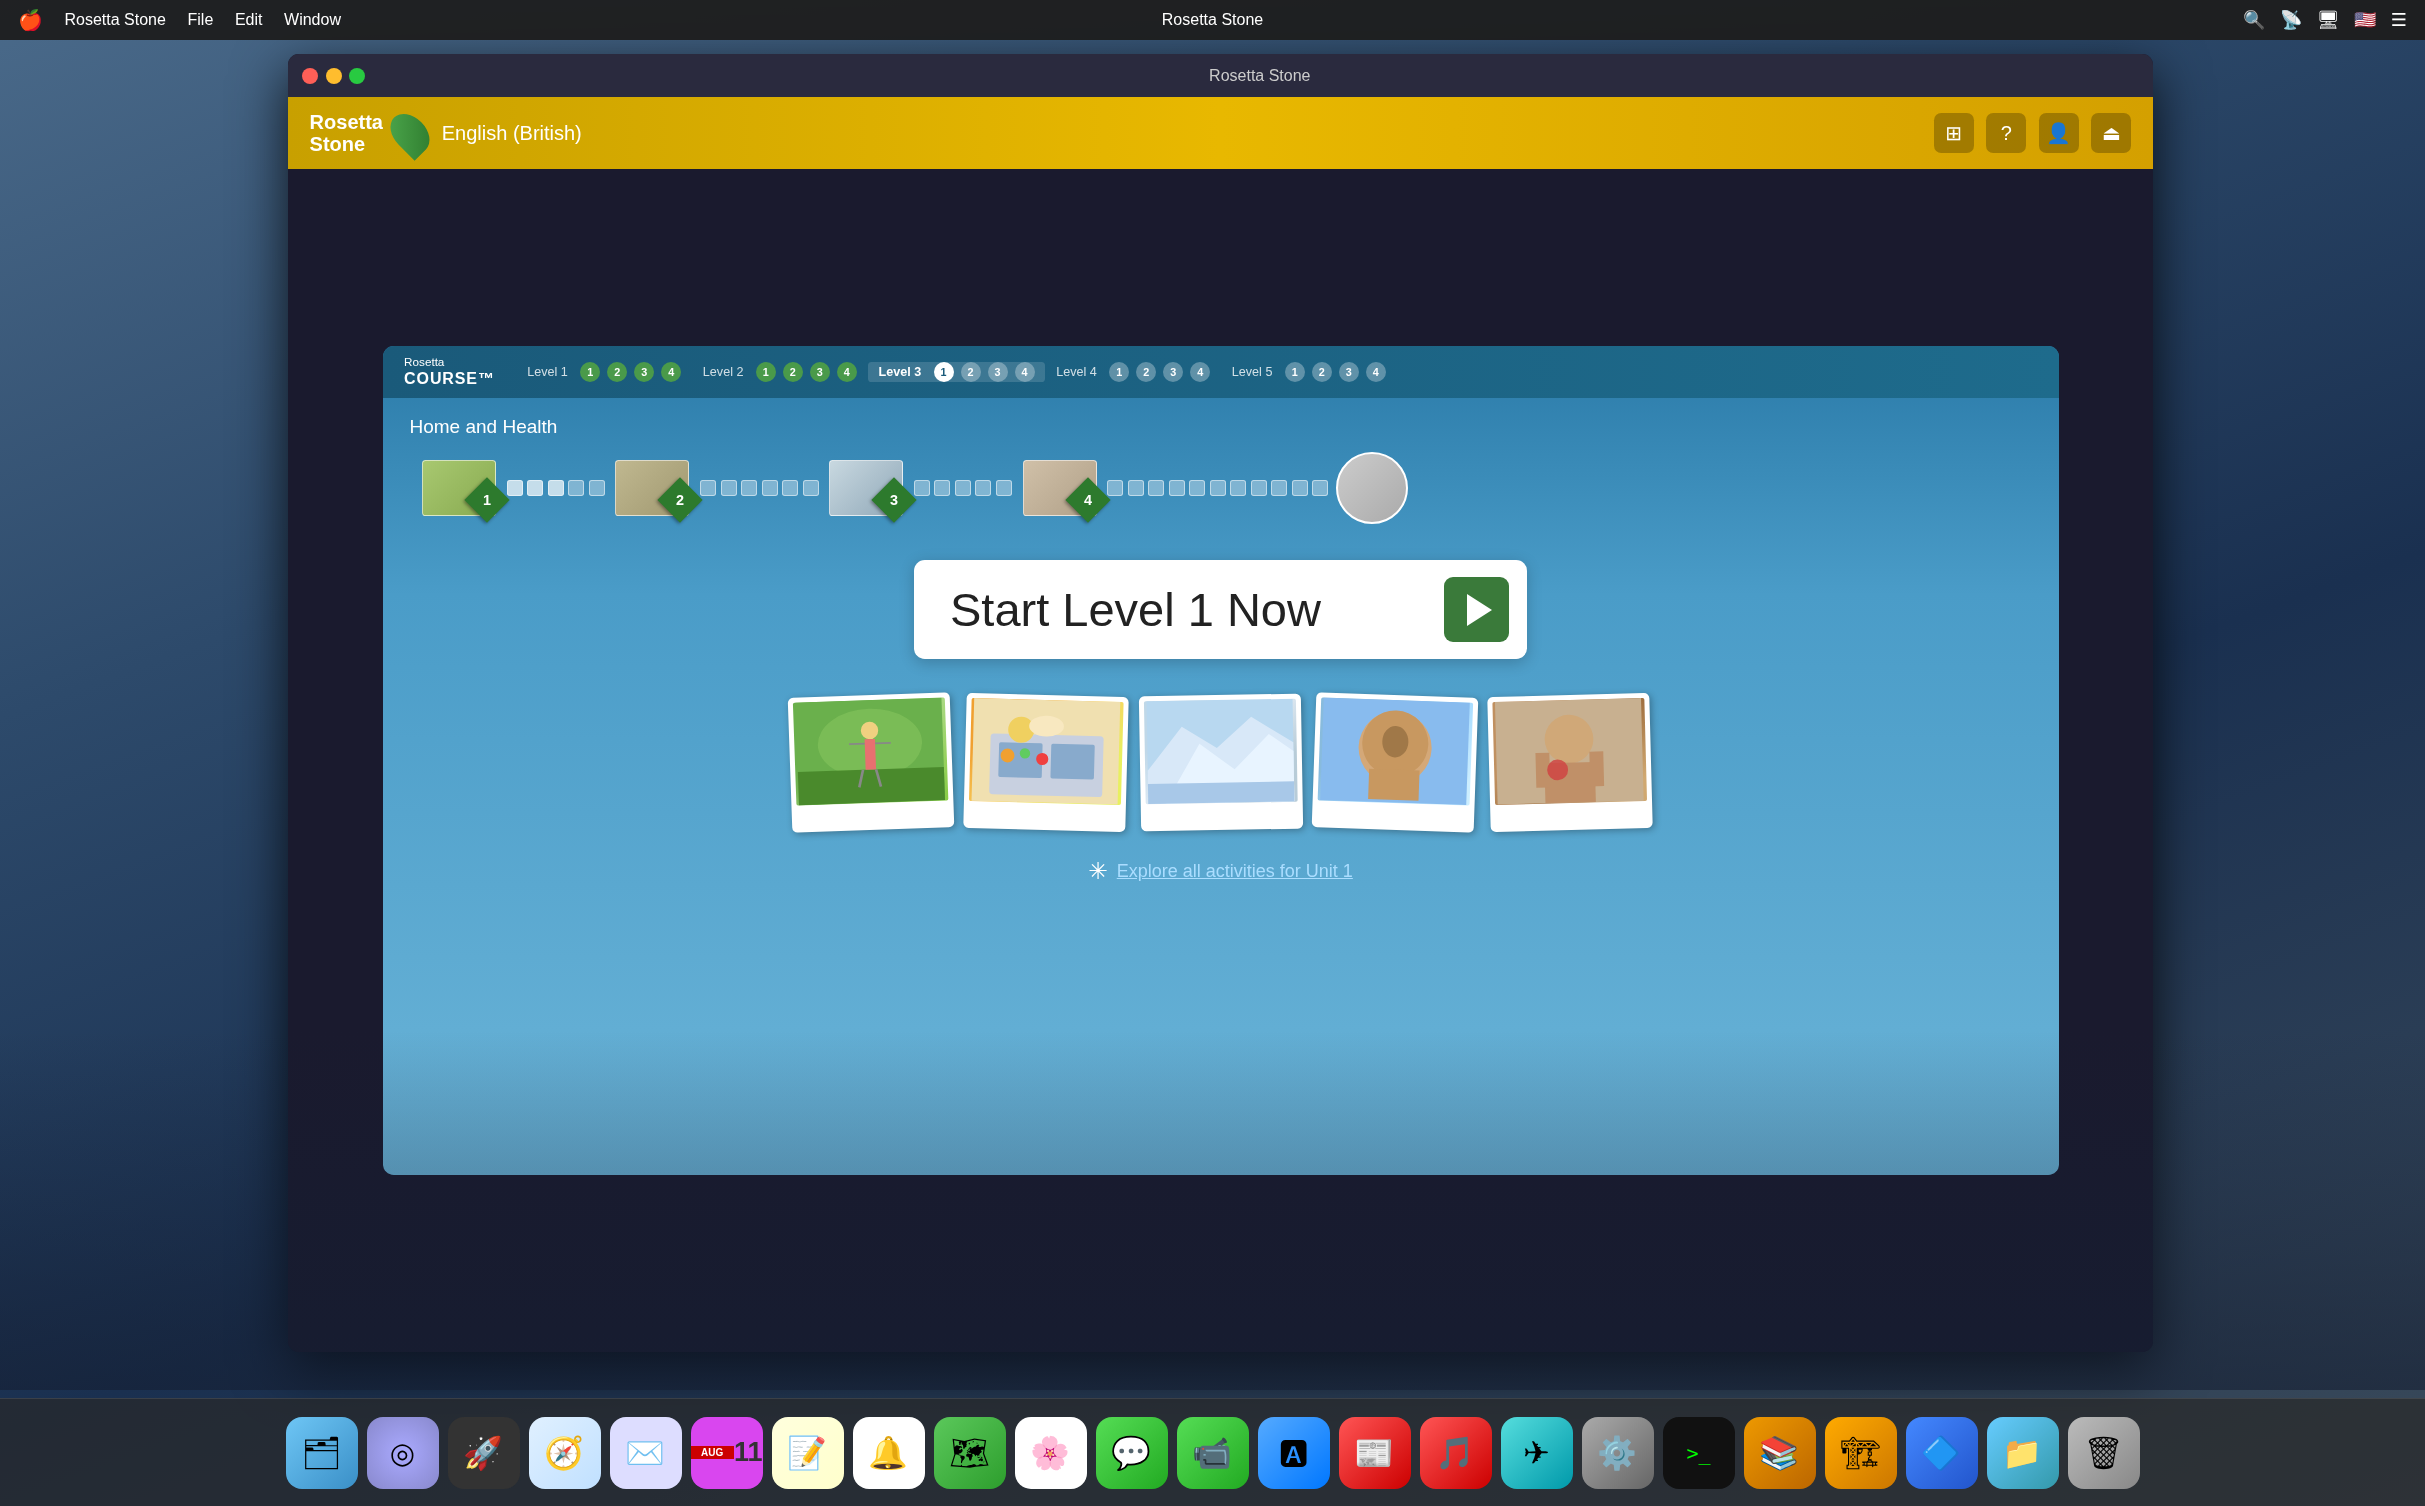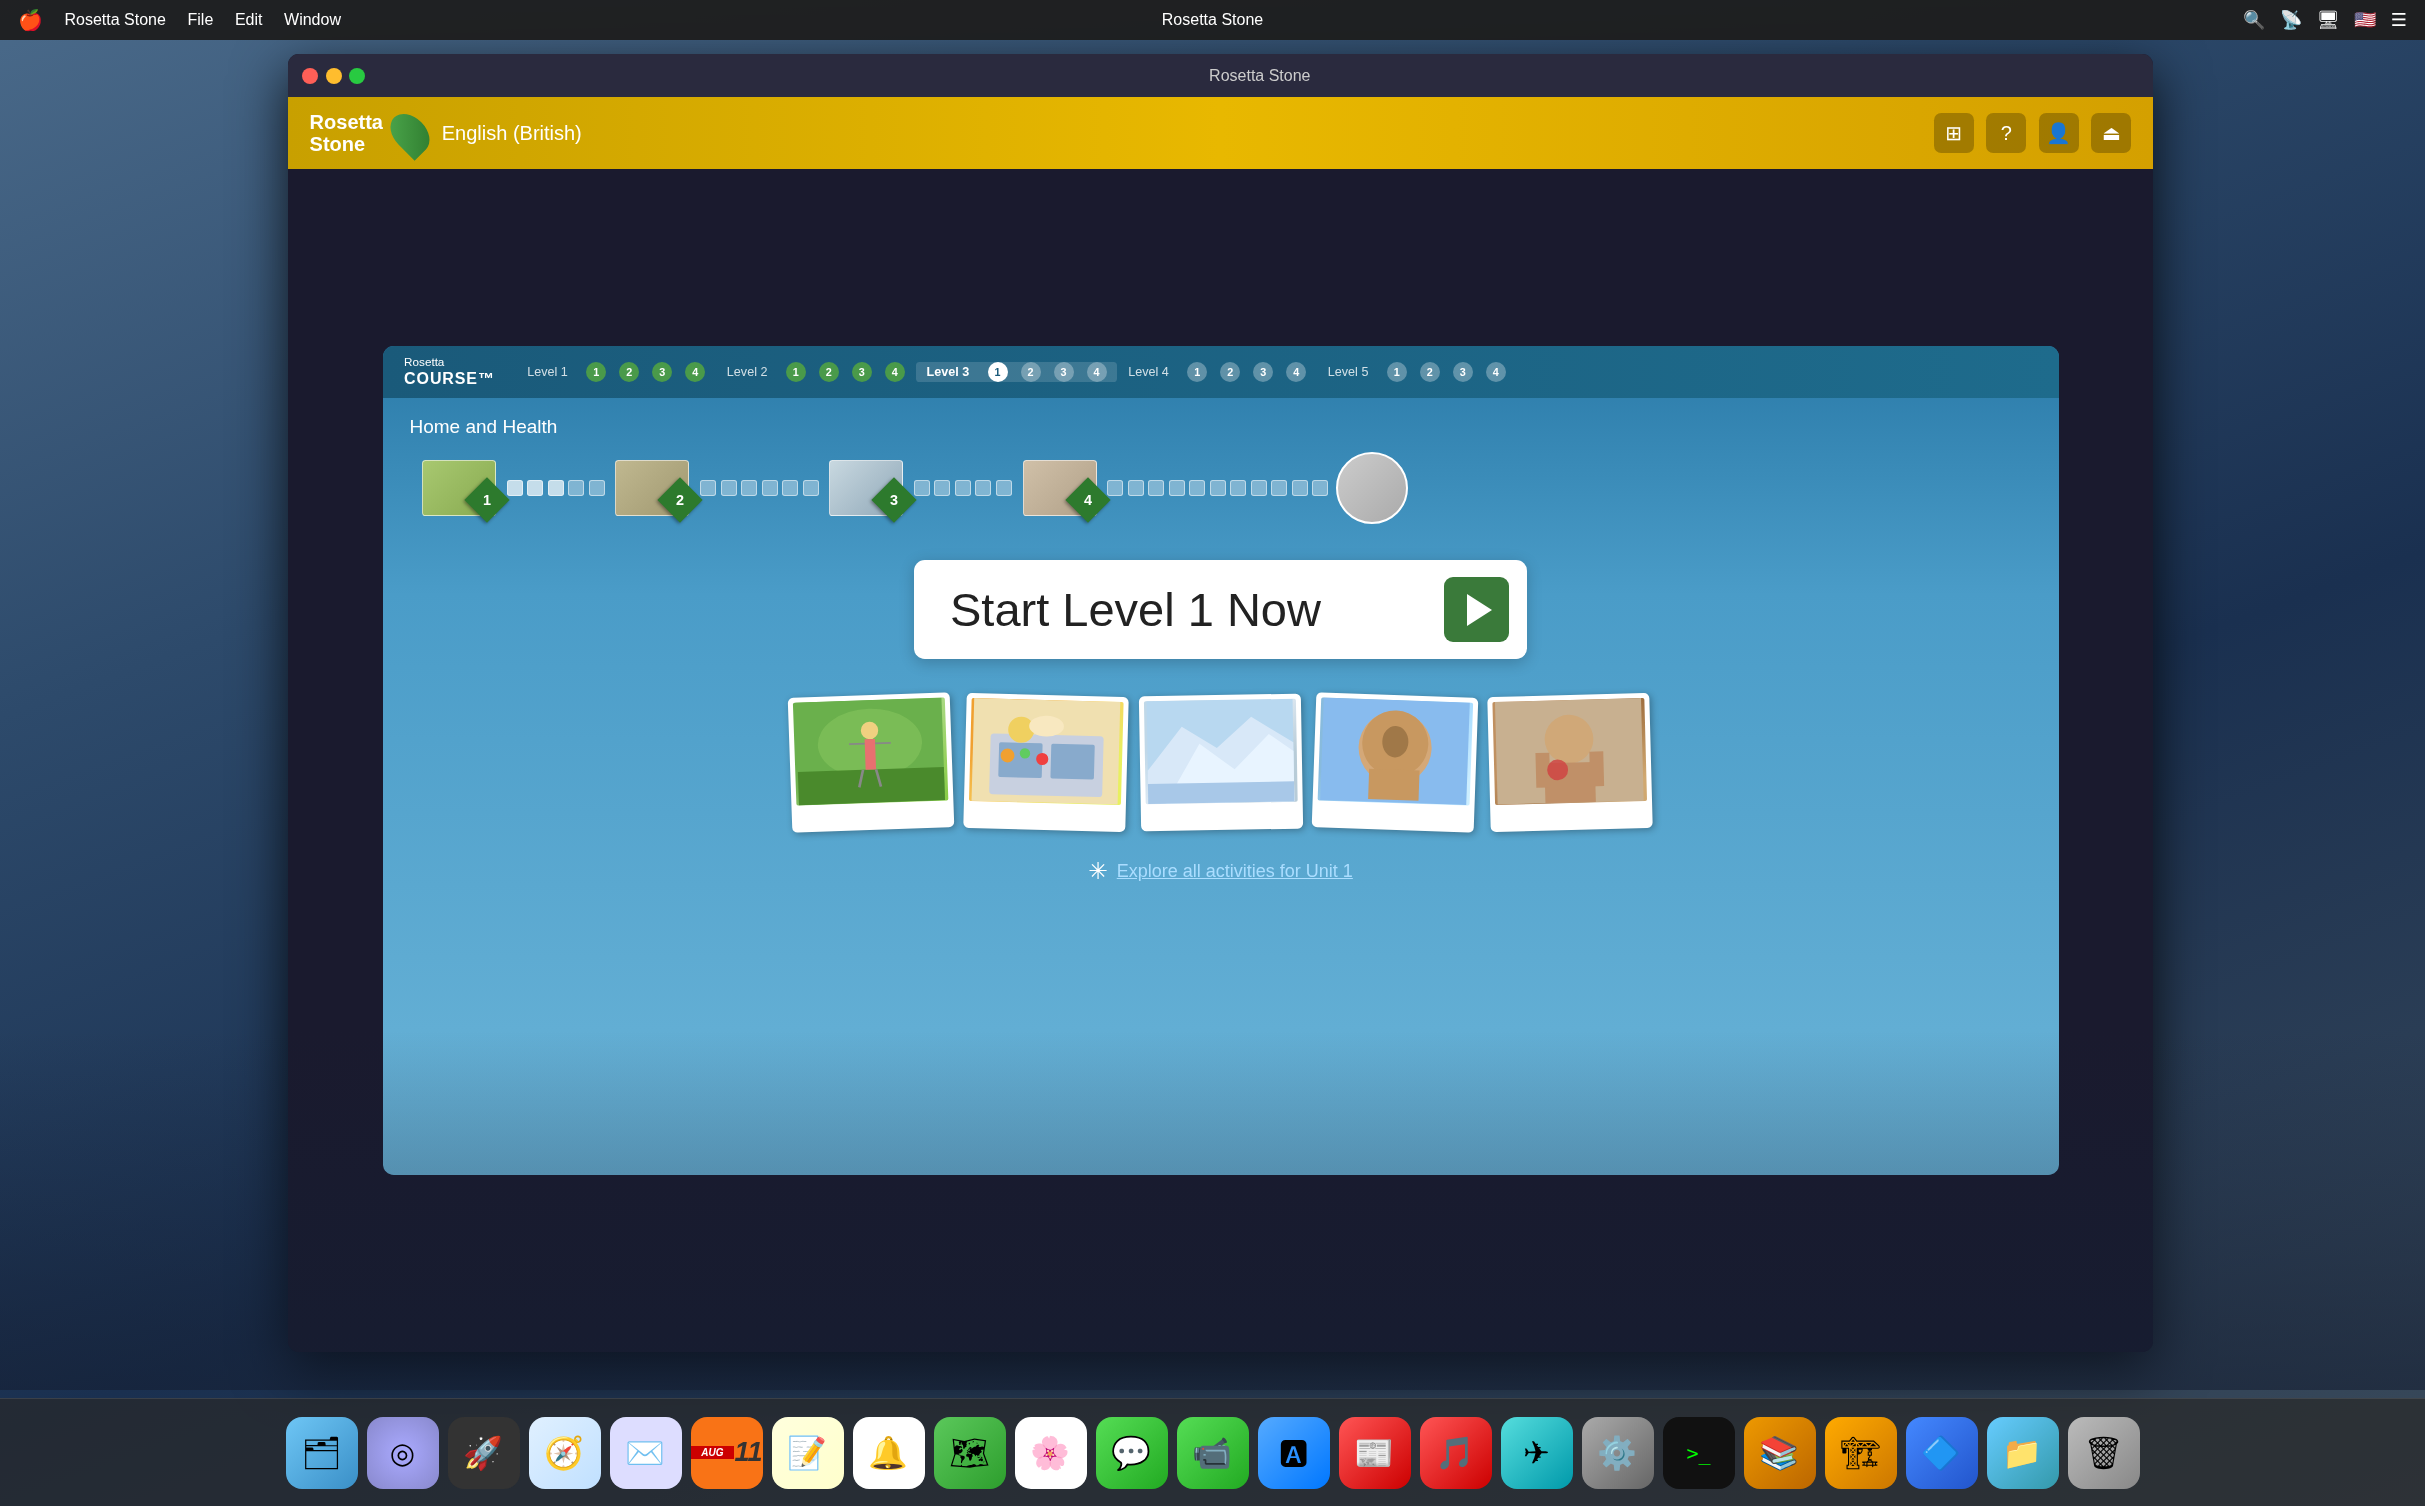--- a/index.html
+++ b/index.html
@@ -225,21 +225,21 @@
       color: white;
       font-size: 12.6px;
       line-height: 1.2;
       margin-right: 21.6px;
     }
     .rosetta-course-logo .course-top { font-size: 11.7px; font-weight: 400; }
     .rosetta-course-logo .course-bottom { font-size: 16px; font-weight: 700; letter-spacing: 0.9px; }
     .level-group {
       display: flex;
       align-items: center;
-      gap: 13px;
+      gap: 7px;
       padding: 0 10.8px;
       position: relative;
     }
     .level-group.active-level {
       background: rgba(255,255,255,0.15);
       border-radius: 3.6px;
     }
     .level-label {
       color: rgba(255,255,255,0.8);
       font-size: 12.6px;
@@ -698,21 +698,21 @@
 </div>
 
 <div class="bg-mountains"></div>
 
 <div class="dock">
   <div class="dock-item finder">🗂</div>
   <div class="dock-item siri" style="background:radial-gradient(circle,#aaf,#88c);font-size:29px;">◎</div>
   <div class="dock-item launchpad" style="background:#333;">🚀</div>
   <div class="dock-item safari" style="background:linear-gradient(135deg,#e0f0ff,#c0e0ff);">🧭</div>
   <div class="dock-item mail" style="background:#ddf;">✉️</div>
-  <div class="dock-item calendar" style="background:#f97316;font-size:10.8px;color:#c00;font-weight:bold;font-style:italic;">
+  <div class="dock-item calendar" style="background:#d946ef;font-size:10.8px;color:#c00;font-weight:bold;">
     <div style="background:#c00;color:white;width:100%;text-align:center;font-size:10px;padding:0.9px;">AUG</div>
     <div style="color:#333;font-size:27px;text-align:left;line-height:1.2;">11</div>
   </div>
   <div class="dock-item notes" style="background:linear-gradient(135deg,#ffd,#ffc);">📝</div>
   <div class="dock-item reminders" style="background:#fff;">🔔</div>
   <div class="dock-item maps">🗺</div>
   <div class="dock-item photos" style="background:white;">🌸</div>
   <div class="dock-item messages" style="background:linear-gradient(135deg,#5d5,#2a2);">💬</div>
   <div class="dock-item facetime" style="background:linear-gradient(135deg,#5d5,#2a2);">📹</div>
   <div class="dock-item appstore" style="background:linear-gradient(135deg,#5af,#07f);">🅰</div>

